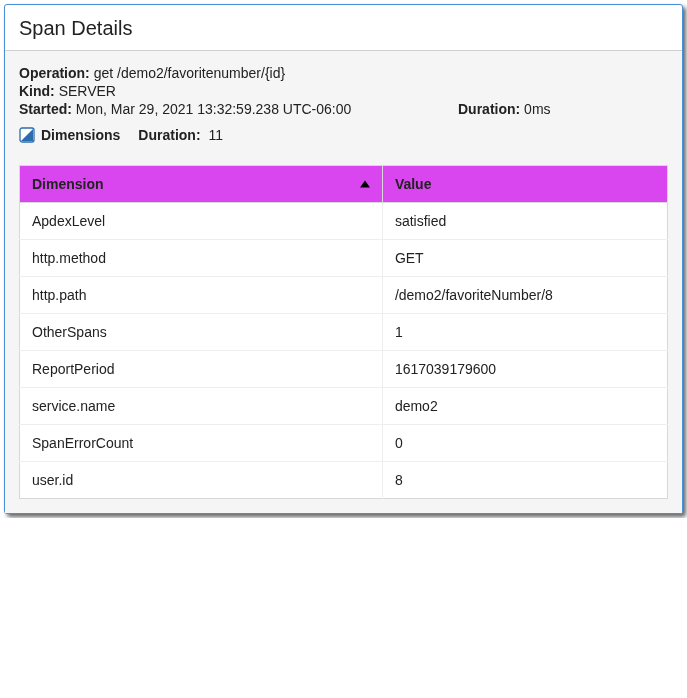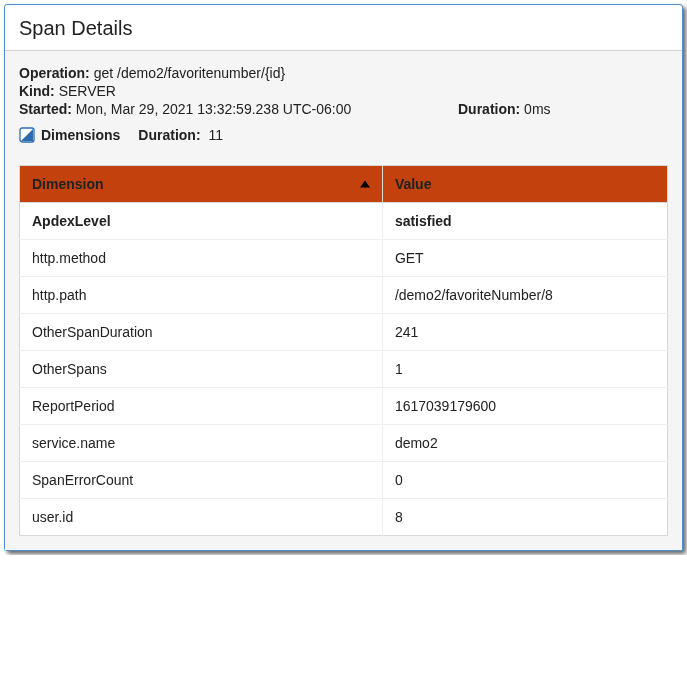--- a/index.html
+++ b/index.html
@@ -72,21 +72,21 @@
       border-collapse: collapse;
       background: #fff;
       font-size: 14px;
       color: #222;
       border: 1px solid #d8d8d8;
     }
     thead th {
       text-align: left;
       font-weight: 700;
       padding: 10px 12px;
-      background: #c2410c;
+      background: #d946ef;
       border-bottom: 1px solid #d8d8d8;
     }
     thead th.dim-col {
       width: 56%;
       border-right: 1px solid #d8d8d8;
       position: relative;
     }
     .sort-arrow {
       position: absolute;
       right: 12px;
@@ -95,21 +95,21 @@
       width: 0; height: 0;
       border-left: 5px solid transparent;
       border-right: 5px solid transparent;
       border-bottom: 7px solid #000;
     }
     tbody td {
       padding: 10px 12px;
       border-top: 1px solid #eee;
       vertical-align: middle;
     }
-    tbody tr:first-child td { border-top: none; font-weight: bold; }
+    tbody tr:first-child td { border-top: none; }
     tbody td.dim-col { border-right: 1px solid #eee; }
   </style>
 </head>
 <body>
 
 <div class="panel">
   <div class="panel-title">Span Details</div>
 
   <div class="meta-section">
     <div class="meta-row">
@@ -172,24 +172,20 @@
           </tr>
           <tr>
             <td class="dim-col">http.method</td>
             <td>GET</td>
           </tr>
           <tr>
             <td class="dim-col">http.path</td>
             <td>/demo2/favoriteNumber/8</td>
           </tr>
           <tr>
-            <td class="dim-col">OtherSpanDuration</td>
-            <td>241</td>
-          </tr>
-          <tr>
             <td class="dim-col">OtherSpans</td>
             <td>1</td>
           </tr>
           <tr>
             <td class="dim-col">ReportPeriod</td>
             <td>1617039179600</td>
           </tr>
           <tr>
             <td class="dim-col">service.name</td>
             <td>demo2</td>

